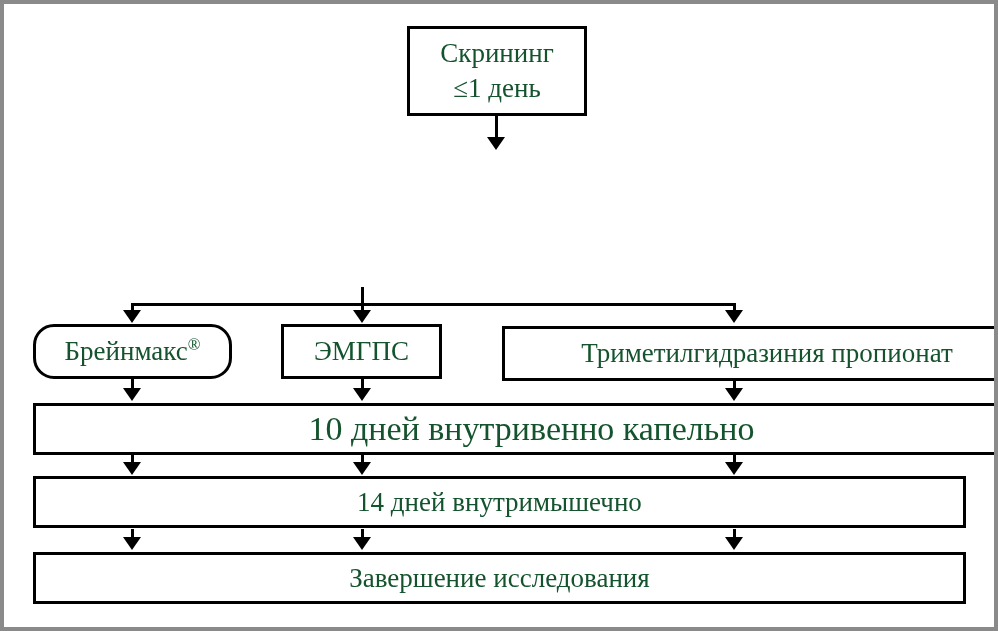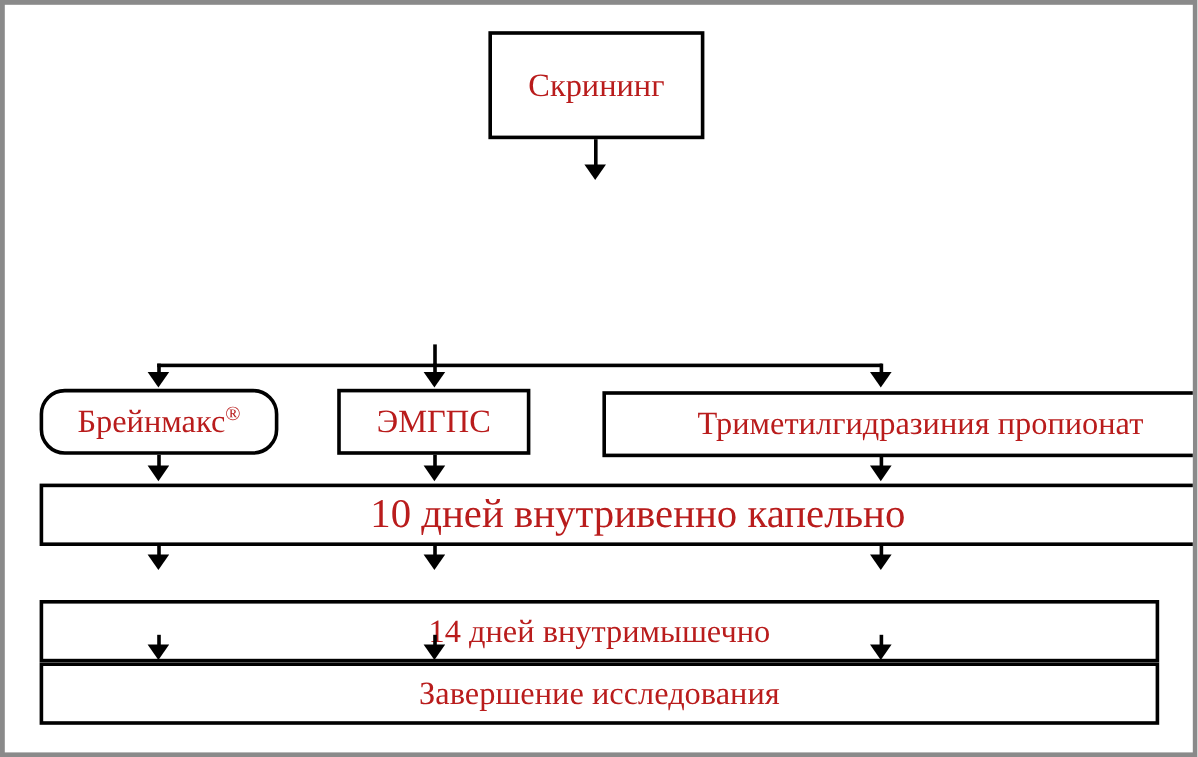--- a/index.html
+++ b/index.html
@@ -20,21 +20,21 @@
   .box {
     position: absolute;
     border: 3px solid #000000;
     background: #ffffff;
     box-sizing: border-box;
     display: flex;
     flex-direction: column;
     align-items: center;
     justify-content: center;
     text-align: center;
-    color: #b91c1c;
+    color: #14532d;
   }
   .line {
     position: absolute;
     background: #000000;
   }
   .vline { width: 3px; }
   .hline { height: 3px; }
   .arrow {
     position: absolute;
     width: 0;
@@ -47,30 +47,31 @@
   .italic { font-style: italic; font-weight: bold; }
   .sup { font-size: 0.62em; vertical-align: super; }
 
   
   #box-screening { left: 403px; top: 22px; width: 180px; height: 90px; font-size: 27px; }
   #box-random   { left: 218px; top: 148px; width: 553px; height: 135px; font-size: 27px; }
   #box-drug1    { left: 29px;  top: 320px; width: 199px; height: 55px; font-size: 27px; border-radius: 21px; }
   #box-drug2    { left: 277px; top: 320px; width: 161px; height: 55px; font-size: 27px; font-family: Liberation Serif, serif; }
   #box-drug3    { left: 498px; top: 322px; width: 508px; height: 55px; font-size: 27px; padding-left: 22px; }
   #box-iv       { left: 29px;  top: 399px; width: 997px; height: 52px; font-size: 34px; }
-  #box-im       { left: 29px;  top: 496px; width: 933px; height: 52px; font-size: 27px; }
+  #box-im       { left: 29px;  top: 472px; width: 933px; height: 52px; font-size: 27px; }
   #box-end      { left: 29px;  top: 548px; width: 933px; height: 52px; font-size: 27px; }
 </style>
 </head>
 <body>
 
 <div id="canvas">
 
   <div class="box" id="box-screening">
     <span class="lbl">Скрининг</span>
+    <span class="lbl">≤1  день</span>
   </div>
 
   <div class="line vline" style="left:491px; top:112px; height:23px;"></div>
   <div class="arrow" style="left:483px; top:133px;"></div>
 
 
   <div class="line vline" style="left:357px; top:283px; height:18px;"></div>
   <div class="line hline" style="left:127px; top:299px; width:604px;"></div>
 
   <div class="line vline" style="left:127px; top:299px; height:10px;"></div>

